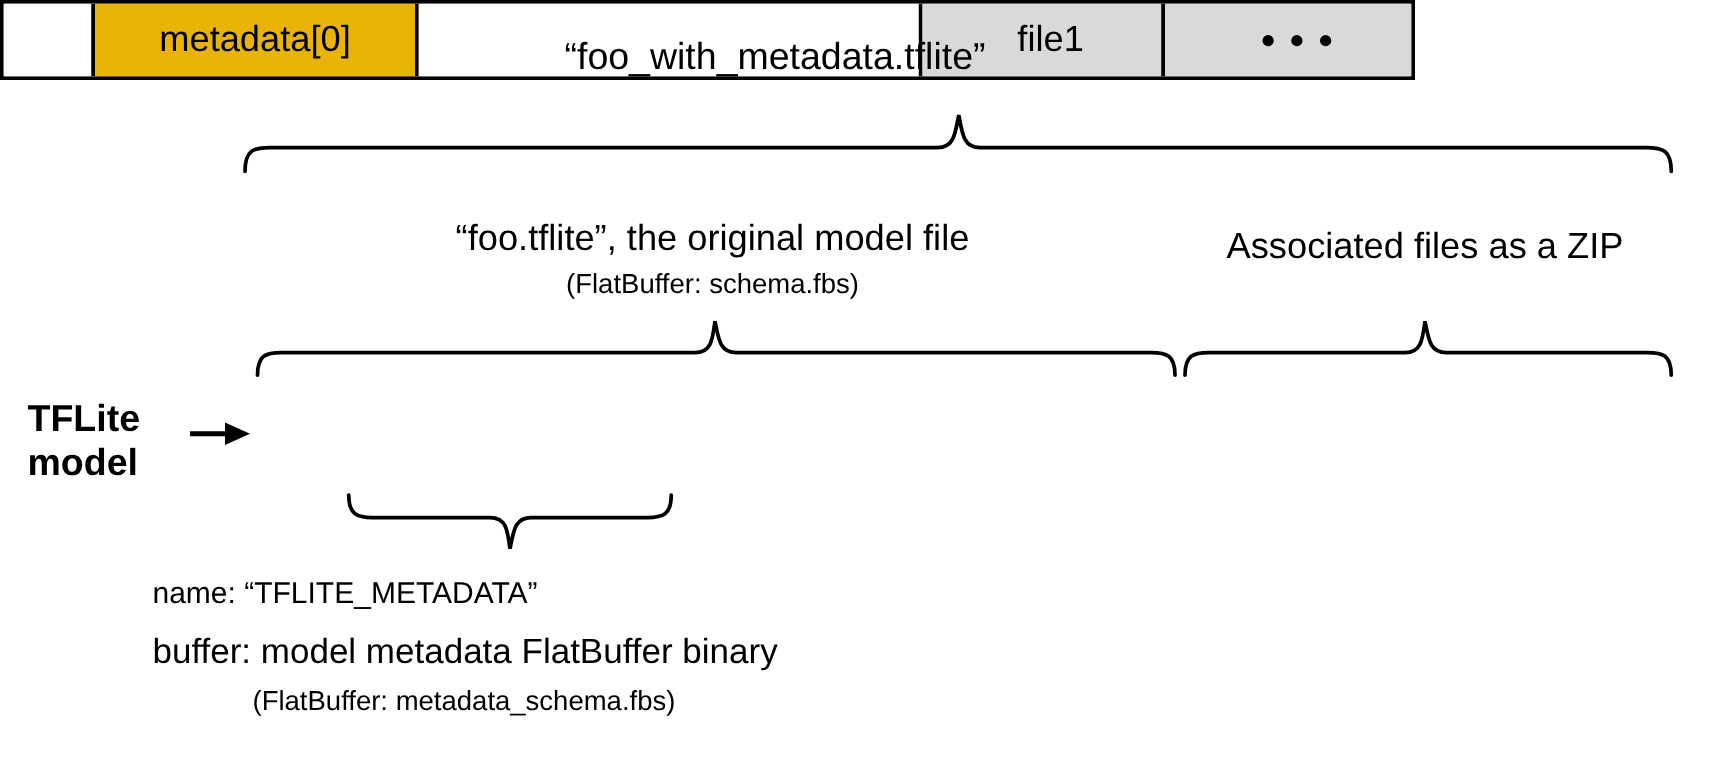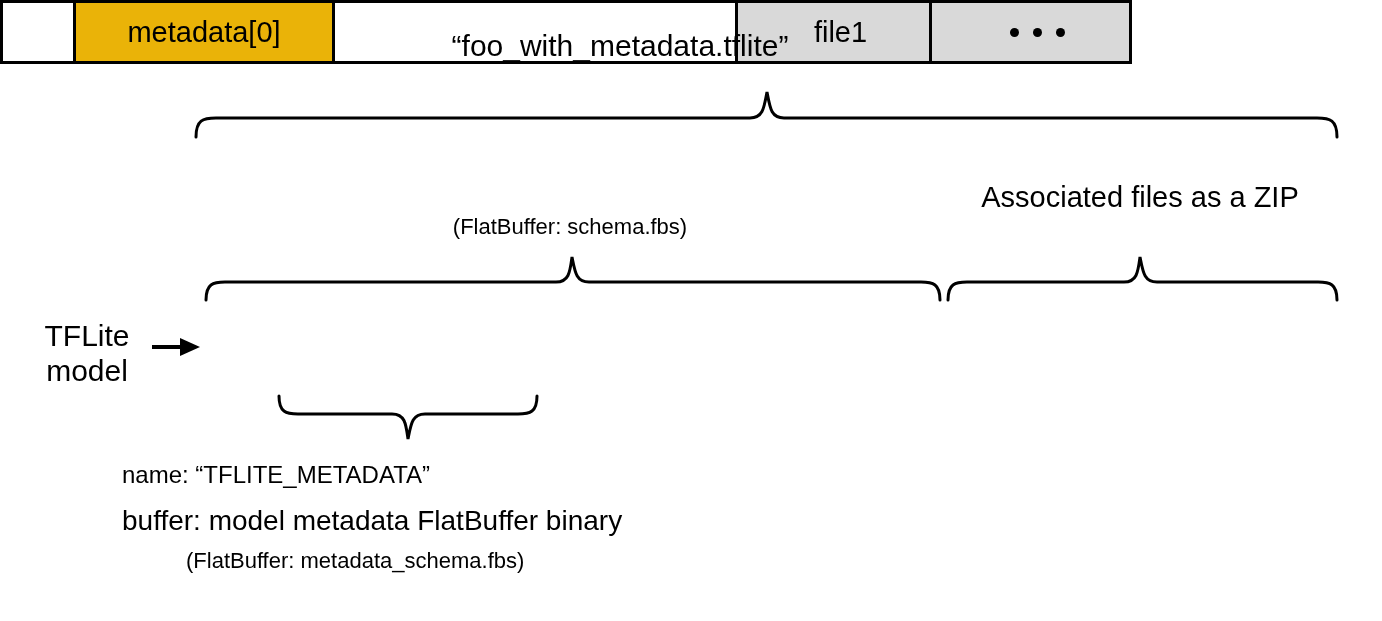--- a/index.html
+++ b/index.html
@@ -45,35 +45,36 @@
   }
   #caption-zip {
     left: 940px; top: 180px; width: 400px;
     font-size: 29px;
   }
 
   
   #label-model {
     left: 22px; top: 318px; width: 130px;
     font-size: 30px;
-    text-align: center;
+    text-align: left;
+    font-weight: bold;
   }
 
   
   #note-name {
     left: 122px; top: 461px;
     font-size: 24px;
   }
   #note-buffer {
     left: 122px; top: 504px;
     font-size: 28px;
     text-align: right;
   }
   #note-sub {
-    left: 186px; top: 548px;
+    left: 202px; top: 548px;
     font-size: 22px;
   }
 
   
   #bar {
     left: 205px; top: 316px;
     width: 1132px; height: 64px;
     box-sizing: border-box;
     border: 3px solid #000000;
     display: flex;
@@ -124,20 +125,21 @@
   }
   .arrow-head { fill: #000000; }
 </style>
 </head>
 <body>
 
 <div id="diagram">
 
   <div class="txt center" id="title-top">“foo_with_metadata.tflite”</div>
 
+  <div class="txt center" id="caption-original">“foo.tflite”, the original model file</div>
   <div class="txt center" id="caption-original-sub">(FlatBuffer: schema.fbs)</div>
   <div class="txt center" id="caption-zip">Associated files as a ZIP</div>
 
   <div class="txt" id="label-model"><span>TFLite</span><br><span>model</span></div>
 
   <div id="bar">
     <div class="cell blank sep-right" style="width:73px;"></div>
     <div class="cell meta sep-right" style="width:259px;">metadata[0]</div>
     <div class="cell blank sep-right" style="width:403px;"></div>
     <div class="cell zipfile sep-right" style="width:194px;">file1</div>

